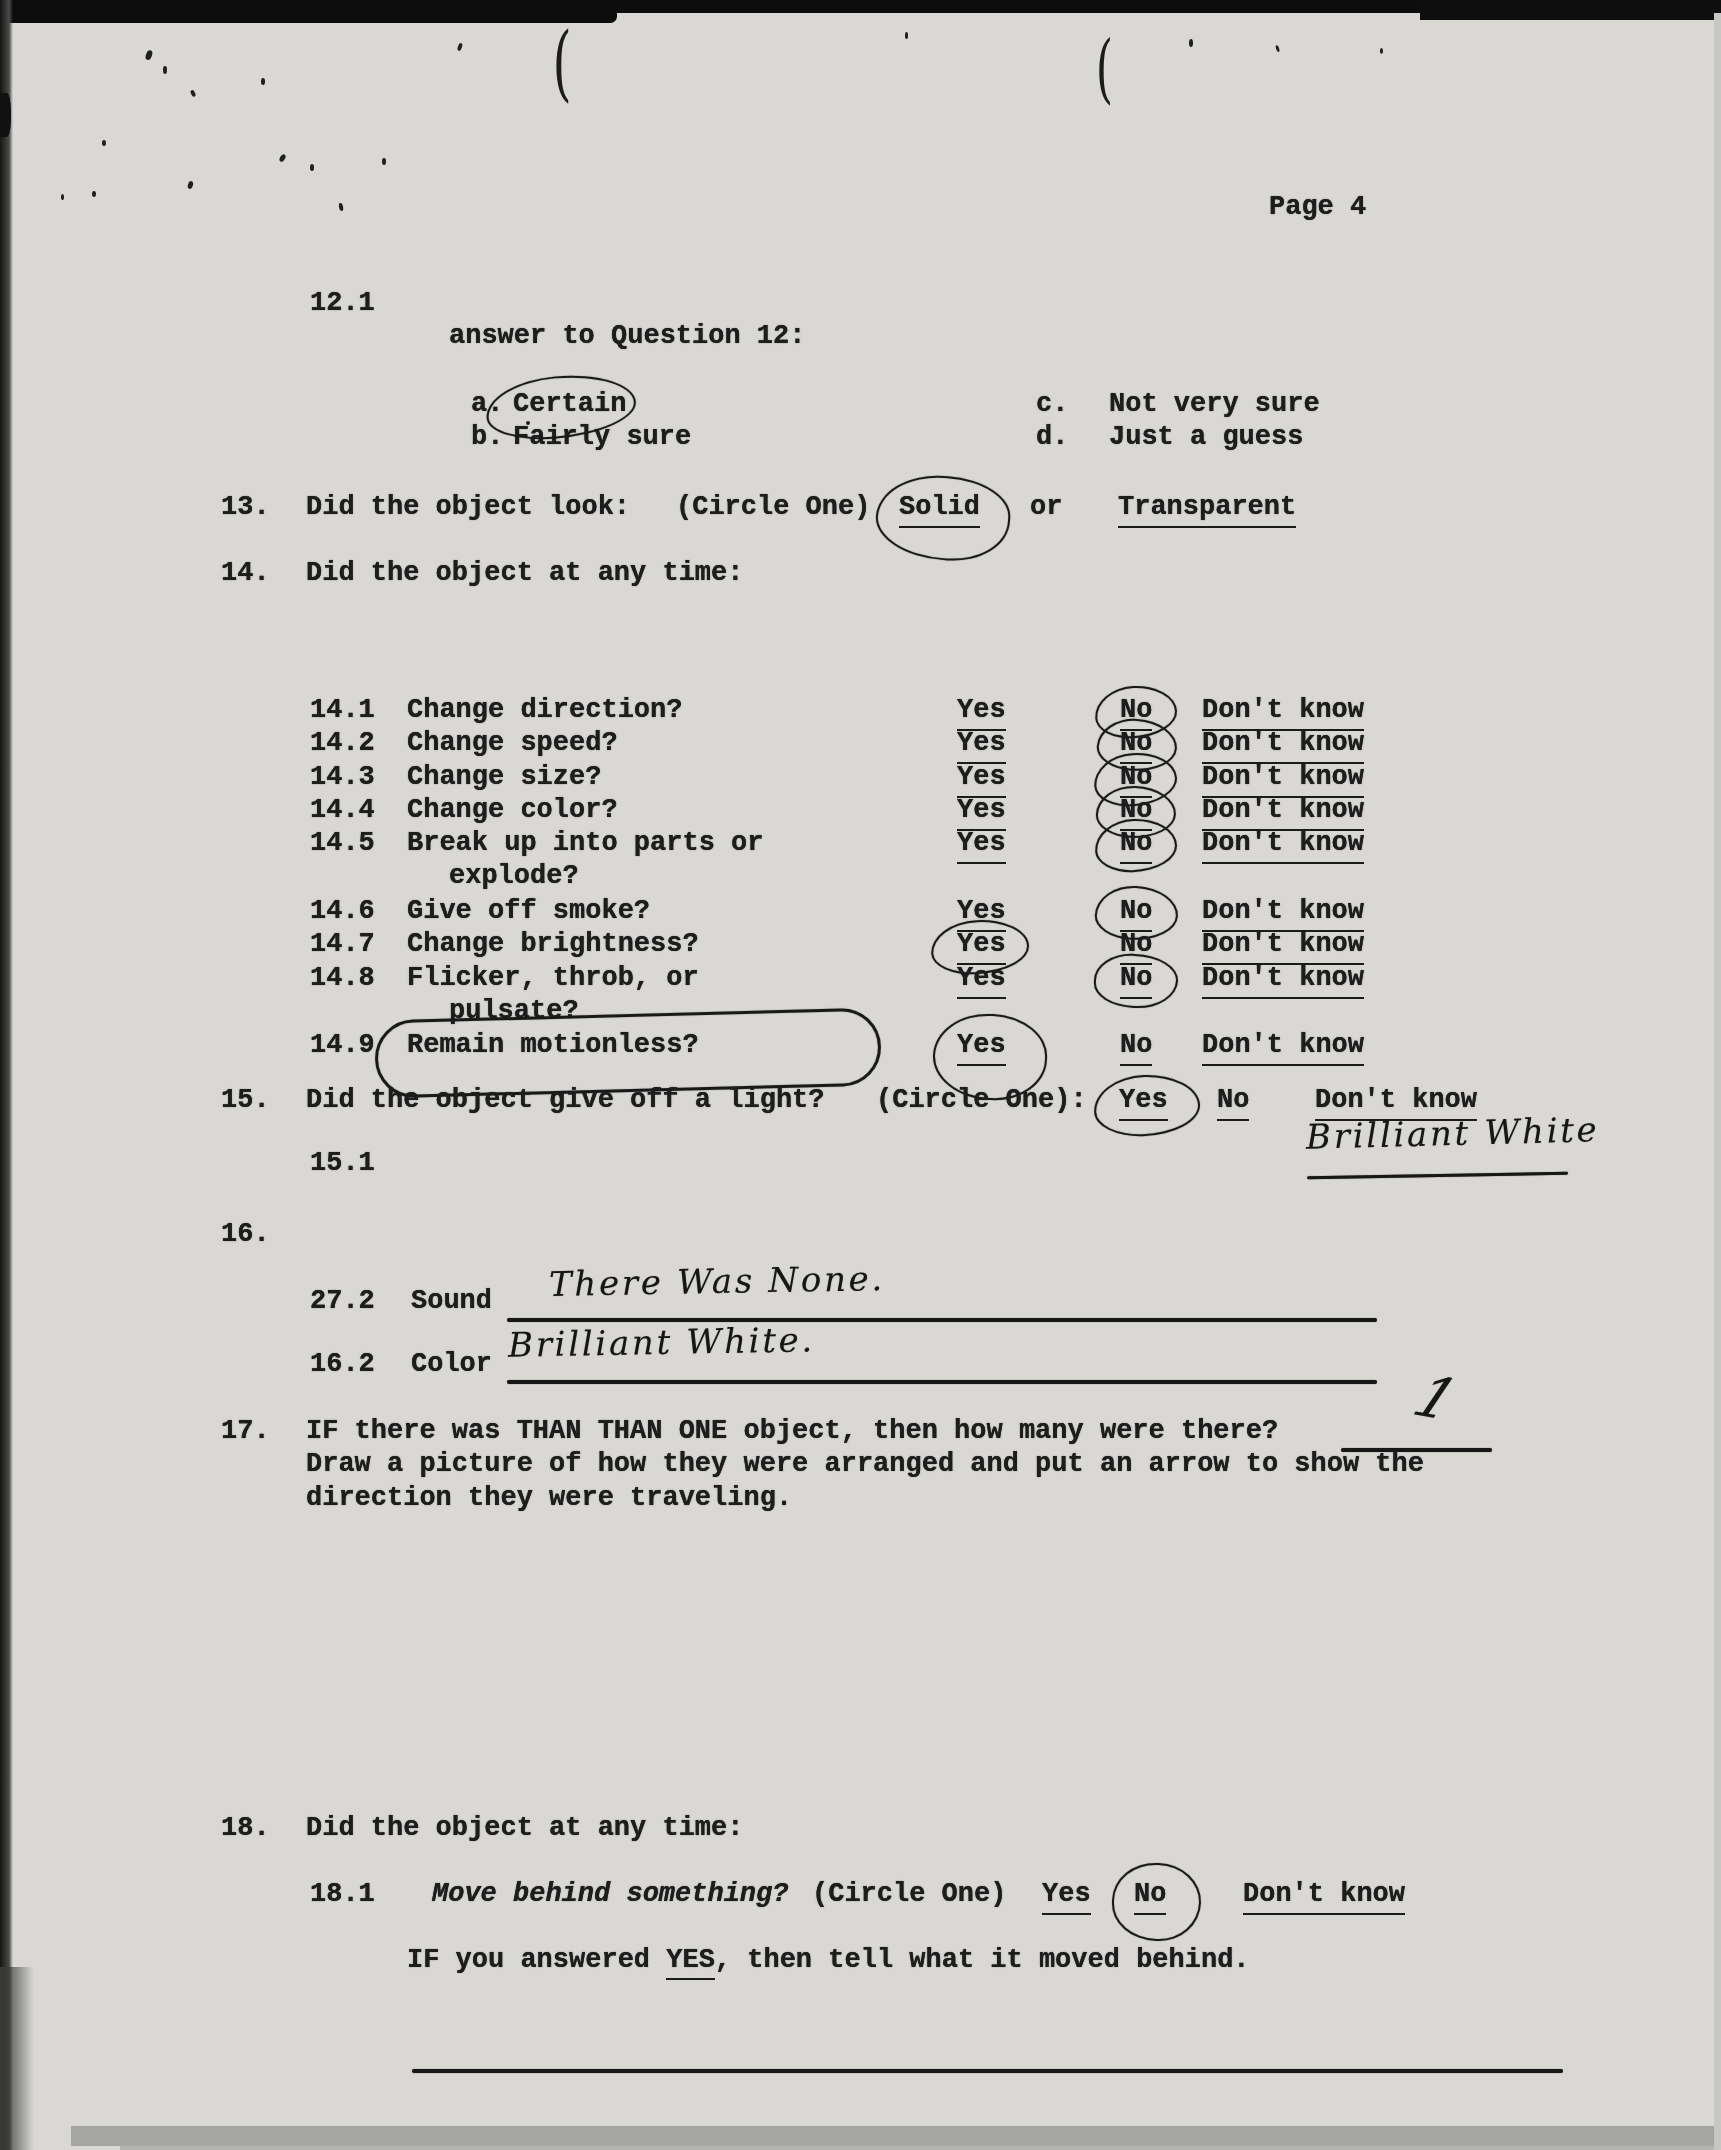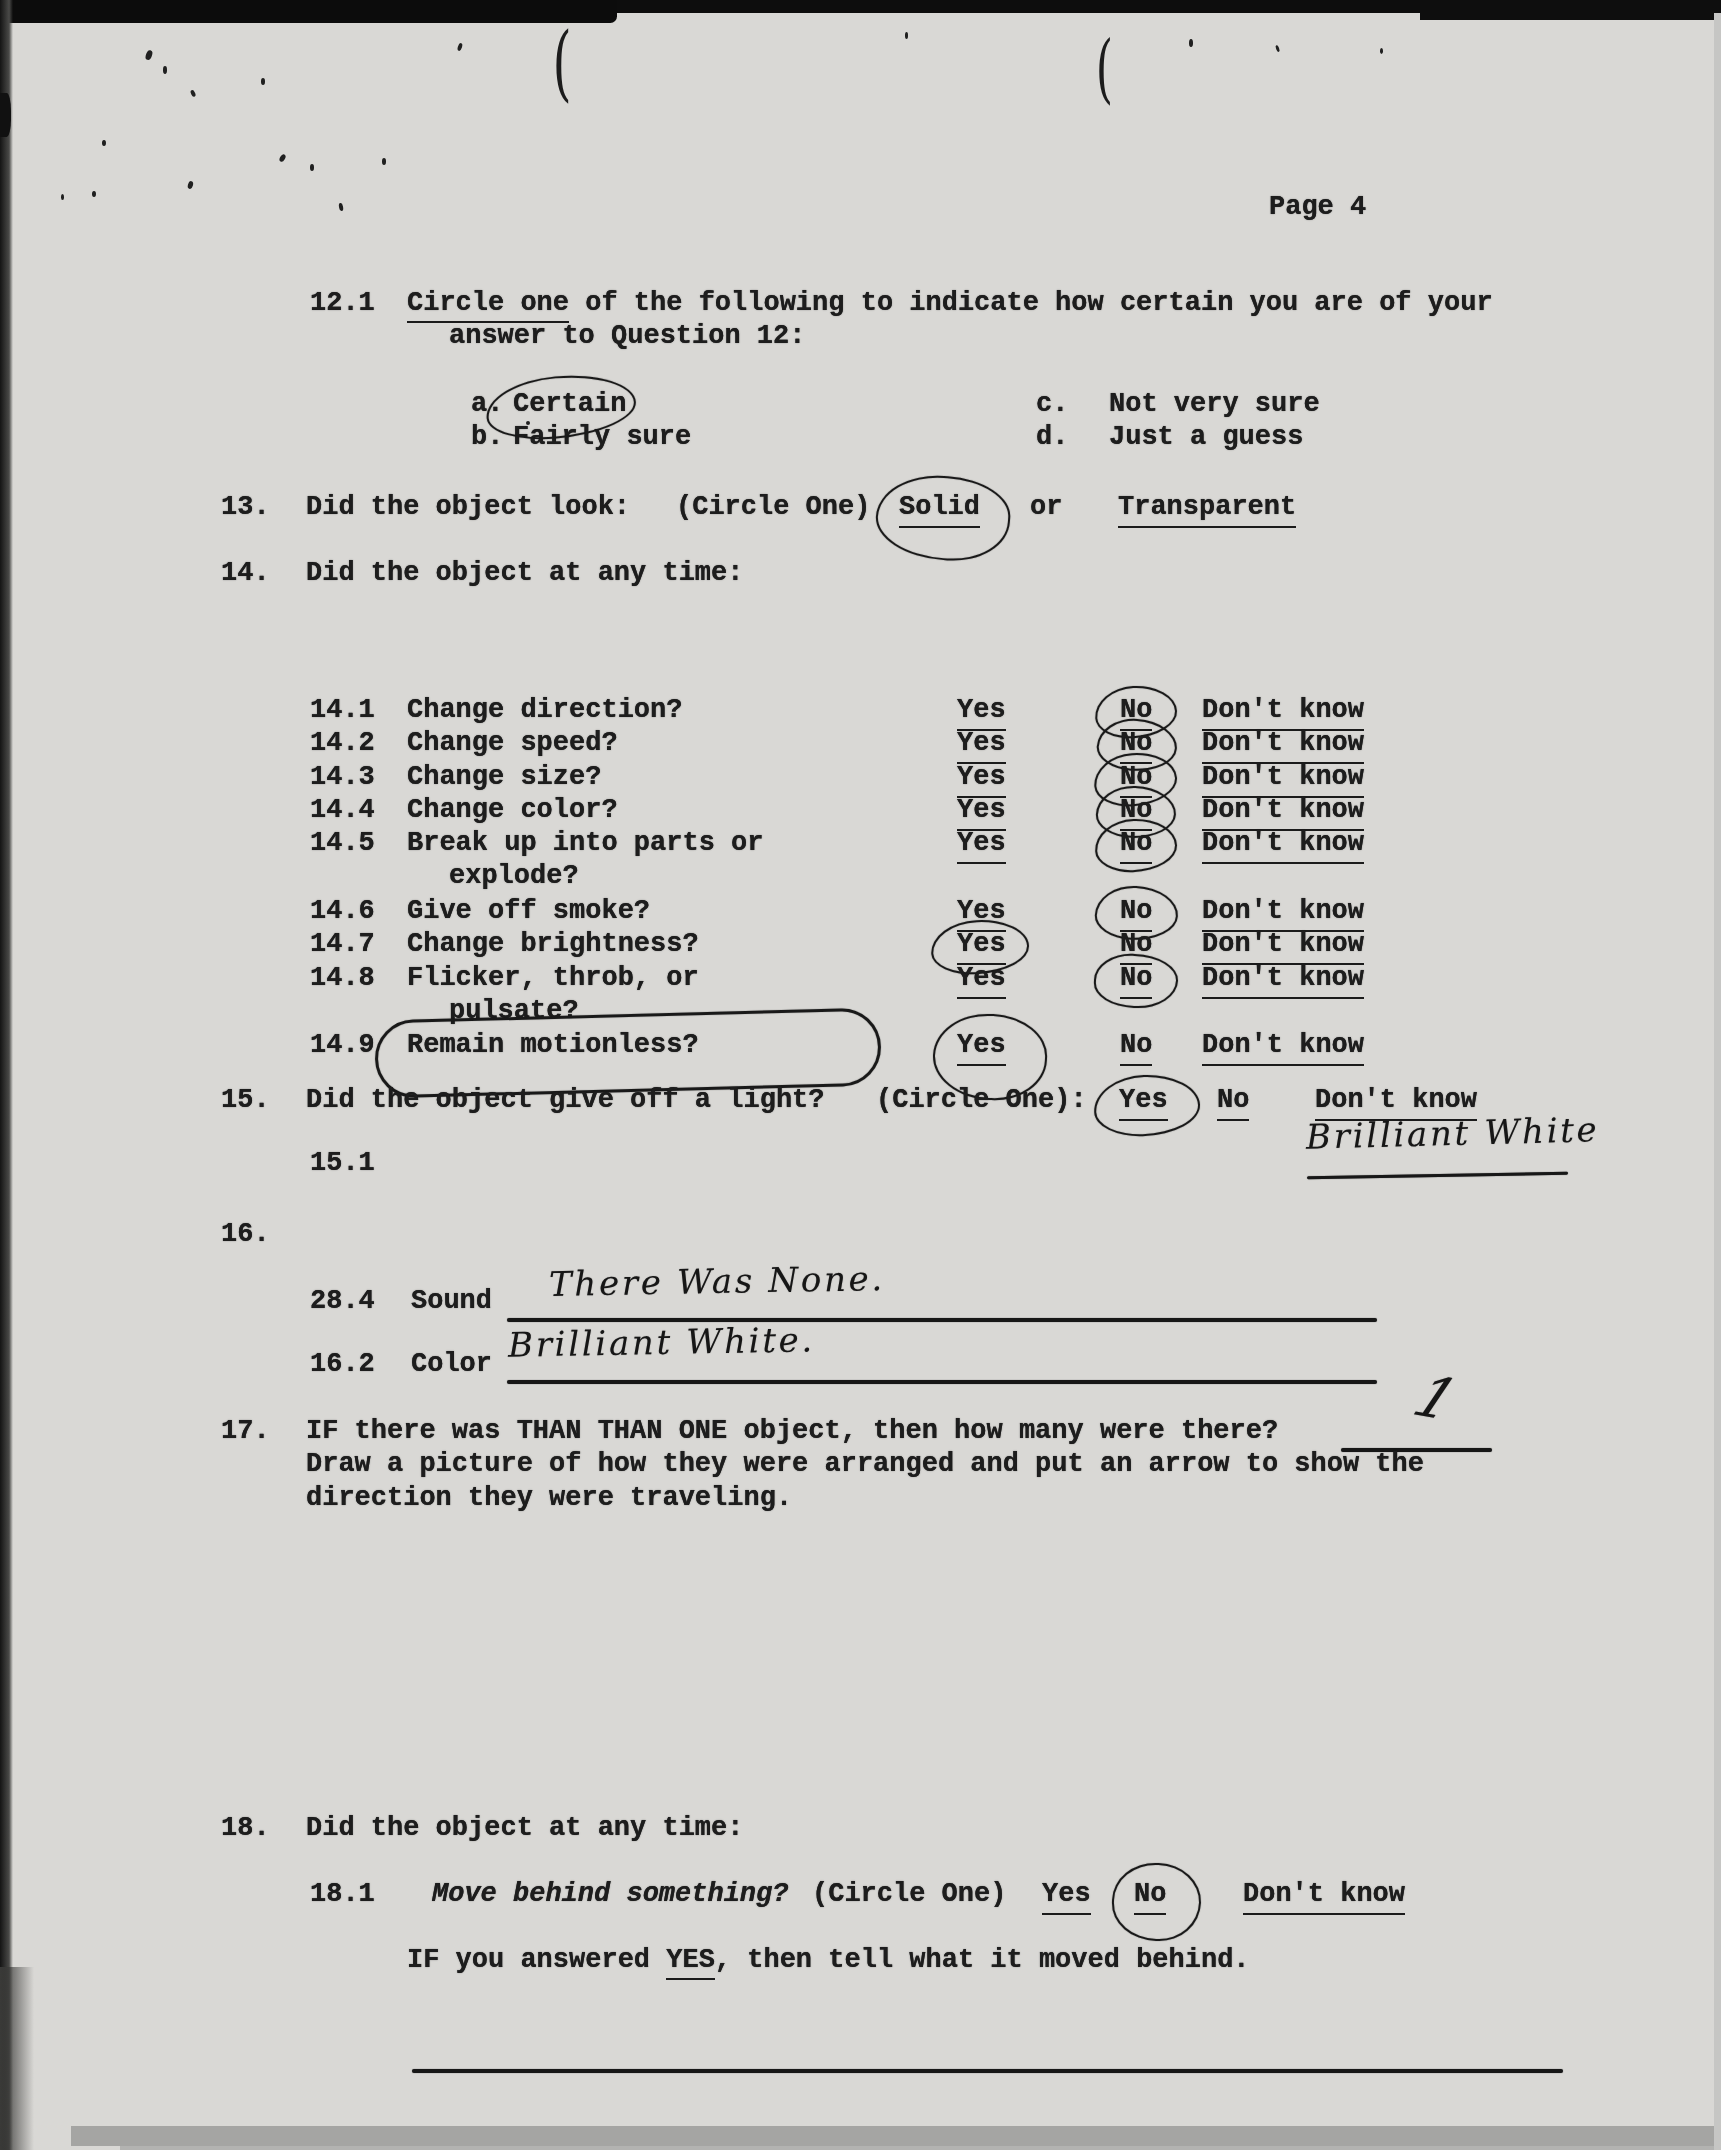--- a/index.html
+++ b/index.html
@@ -94,21 +94,20 @@
   <div class="speck" style="left:458px;top:43px;width:3.8px;height:7.6px;transform:rotate(18deg);"></div>
   <div class="speck" style="left:905px;top:32px;width:3.3px;height:7px;"></div>
   <div class="speck" style="left:1189px;top:39px;width:3.8px;height:7.6px;"></div>
   <div class="speck" style="left:1276px;top:45px;width:3.3px;height:6.6px;transform:rotate(-20deg);"></div>
   <div class="speck" style="left:1380px;top:48px;width:3.3px;height:6px;"></div>
   <div class="speck" style="left:526px;top:421px;width:4.4px;height:4.4px;"></div>
 
   <span class="tw" style="left:1269px;top:192px;">Page 4</span>
 
   <span class="tw" style="left:310px;top:288px;">12.1</span>
-  <span class="tw" style="left:407px;top:288px;"><span class="u">Circle one</span><span> of the following to indicate how certain you are of your</span></span>
   <span class="tw" style="left:449px;top:321px;">answer to Question 12:</span>
 
   <span class="tw" style="left:471px;top:389px;">a.</span>
   <span class="tw" style="left:513px;top:389px;">Certain</span>
   <span class="tw" style="left:471px;top:422px;">b.</span>
   <span class="tw" style="left:513px;top:422px;">Fairly sure</span>
   <span class="tw" style="left:1036px;top:389px;">c.</span>
   <span class="tw" style="left:1109px;top:389px;">Not very sure</span>
   <span class="tw" style="left:1036px;top:422px;">d.</span>
   <span class="tw" style="left:1109px;top:422px;">Just a guess</span>
@@ -208,21 +207,21 @@
   <span class="tw u" style="left:1217px;top:1085px;">No</span>
   <span class="tw u" style="left:1315px;top:1085px;">Don't know</span>
   <div class="circle" style="left:1094px;top:1075px;width:102px;height:57px;transform:rotate(-2deg);"></div>
 
   <span class="tw" style="left:310px;top:1148px;">15.1</span>
   <span class="hand" style="left:1306px;top:1113px;font-size:34px;transform:rotate(-1.5deg);">Brilliant White</span>
   <div class="rule" style="left:1307px;top:1174px;width:261px;height:2.7px;transform:rotate(-1deg);"></div>
 
   <span class="tw" style="left:221px;top:1219px;">16.</span>
 
-  <span class="tw" style="left:310px;top:1286px;">28.4</span>
+  <span class="tw" style="left:310px;top:1286px;">27.2</span>
   <span class="tw" style="left:411px;top:1286px;">Sound</span>
   <div class="rule" style="left:507px;top:1318px;width:870px;height:3.8px;"></div>
   <span class="hand" style="left:549px;top:1261px;font-size:34px;transform:rotate(-1deg);">There Was None.</span>
 
   <span class="tw" style="left:310px;top:1349px;">16.2</span>
   <span class="tw" style="left:411px;top:1349px;">Color</span>
   <div class="rule" style="left:507px;top:1380px;width:870px;height:3.8px;"></div>
   <span class="hand" style="left:508px;top:1322px;font-size:34px;transform:rotate(-1deg);">Brilliant White.</span>
 
   <span class="tw" style="left:221px;top:1416px;">17.</span>

